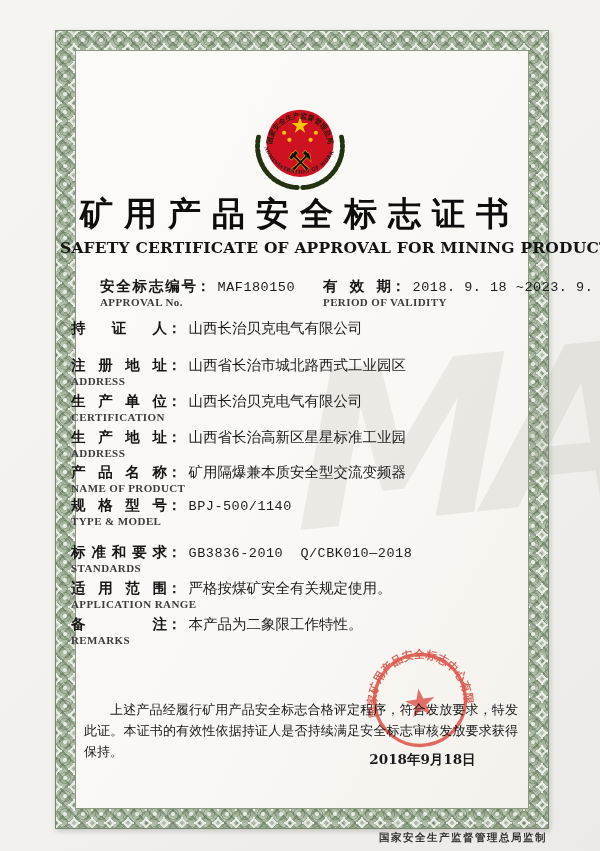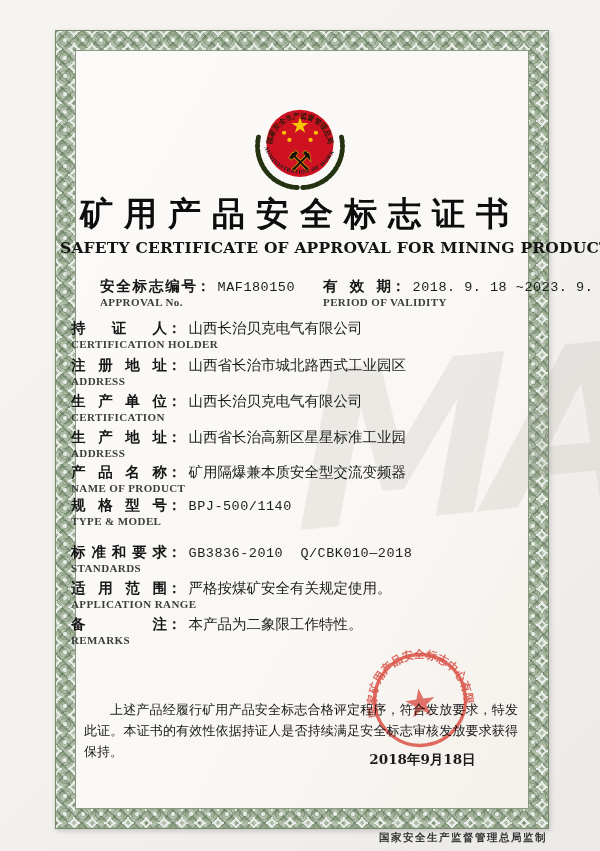--- a/index.html
+++ b/index.html
@@ -124,21 +124,20 @@
         <span class="lab lab-sm">有效期</span><span class="colon">：</span>
         <span class="val mono">2018. 9. 18 ~2023. 9. 18</span>
       </div>
       <div class="cap">PERIOD OF VALIDITY</div>
     </div>
   </div>
 
   <div class="row z" style="top:318px">
     <div class="line"><span class="lab">持证人</span><span class="colon">：</span>
       <span class="val">山西长治贝克电气有限公司</span></div>
-    <div class="cap">CERTIFICATION HOLDER</div>
   </div>
 
   <div class="row z" style="top:355px">
     <div class="line"><span class="lab">注册地址</span><span class="colon">：</span>
       <span class="val">山西省长治市城北路西式工业园区</span></div>
     <div class="cap">ADDRESS</div>
   </div>
 
   <div class="row z" style="top:391px">
     <div class="line"><span class="lab">生产单位</span><span class="colon">：</span>

